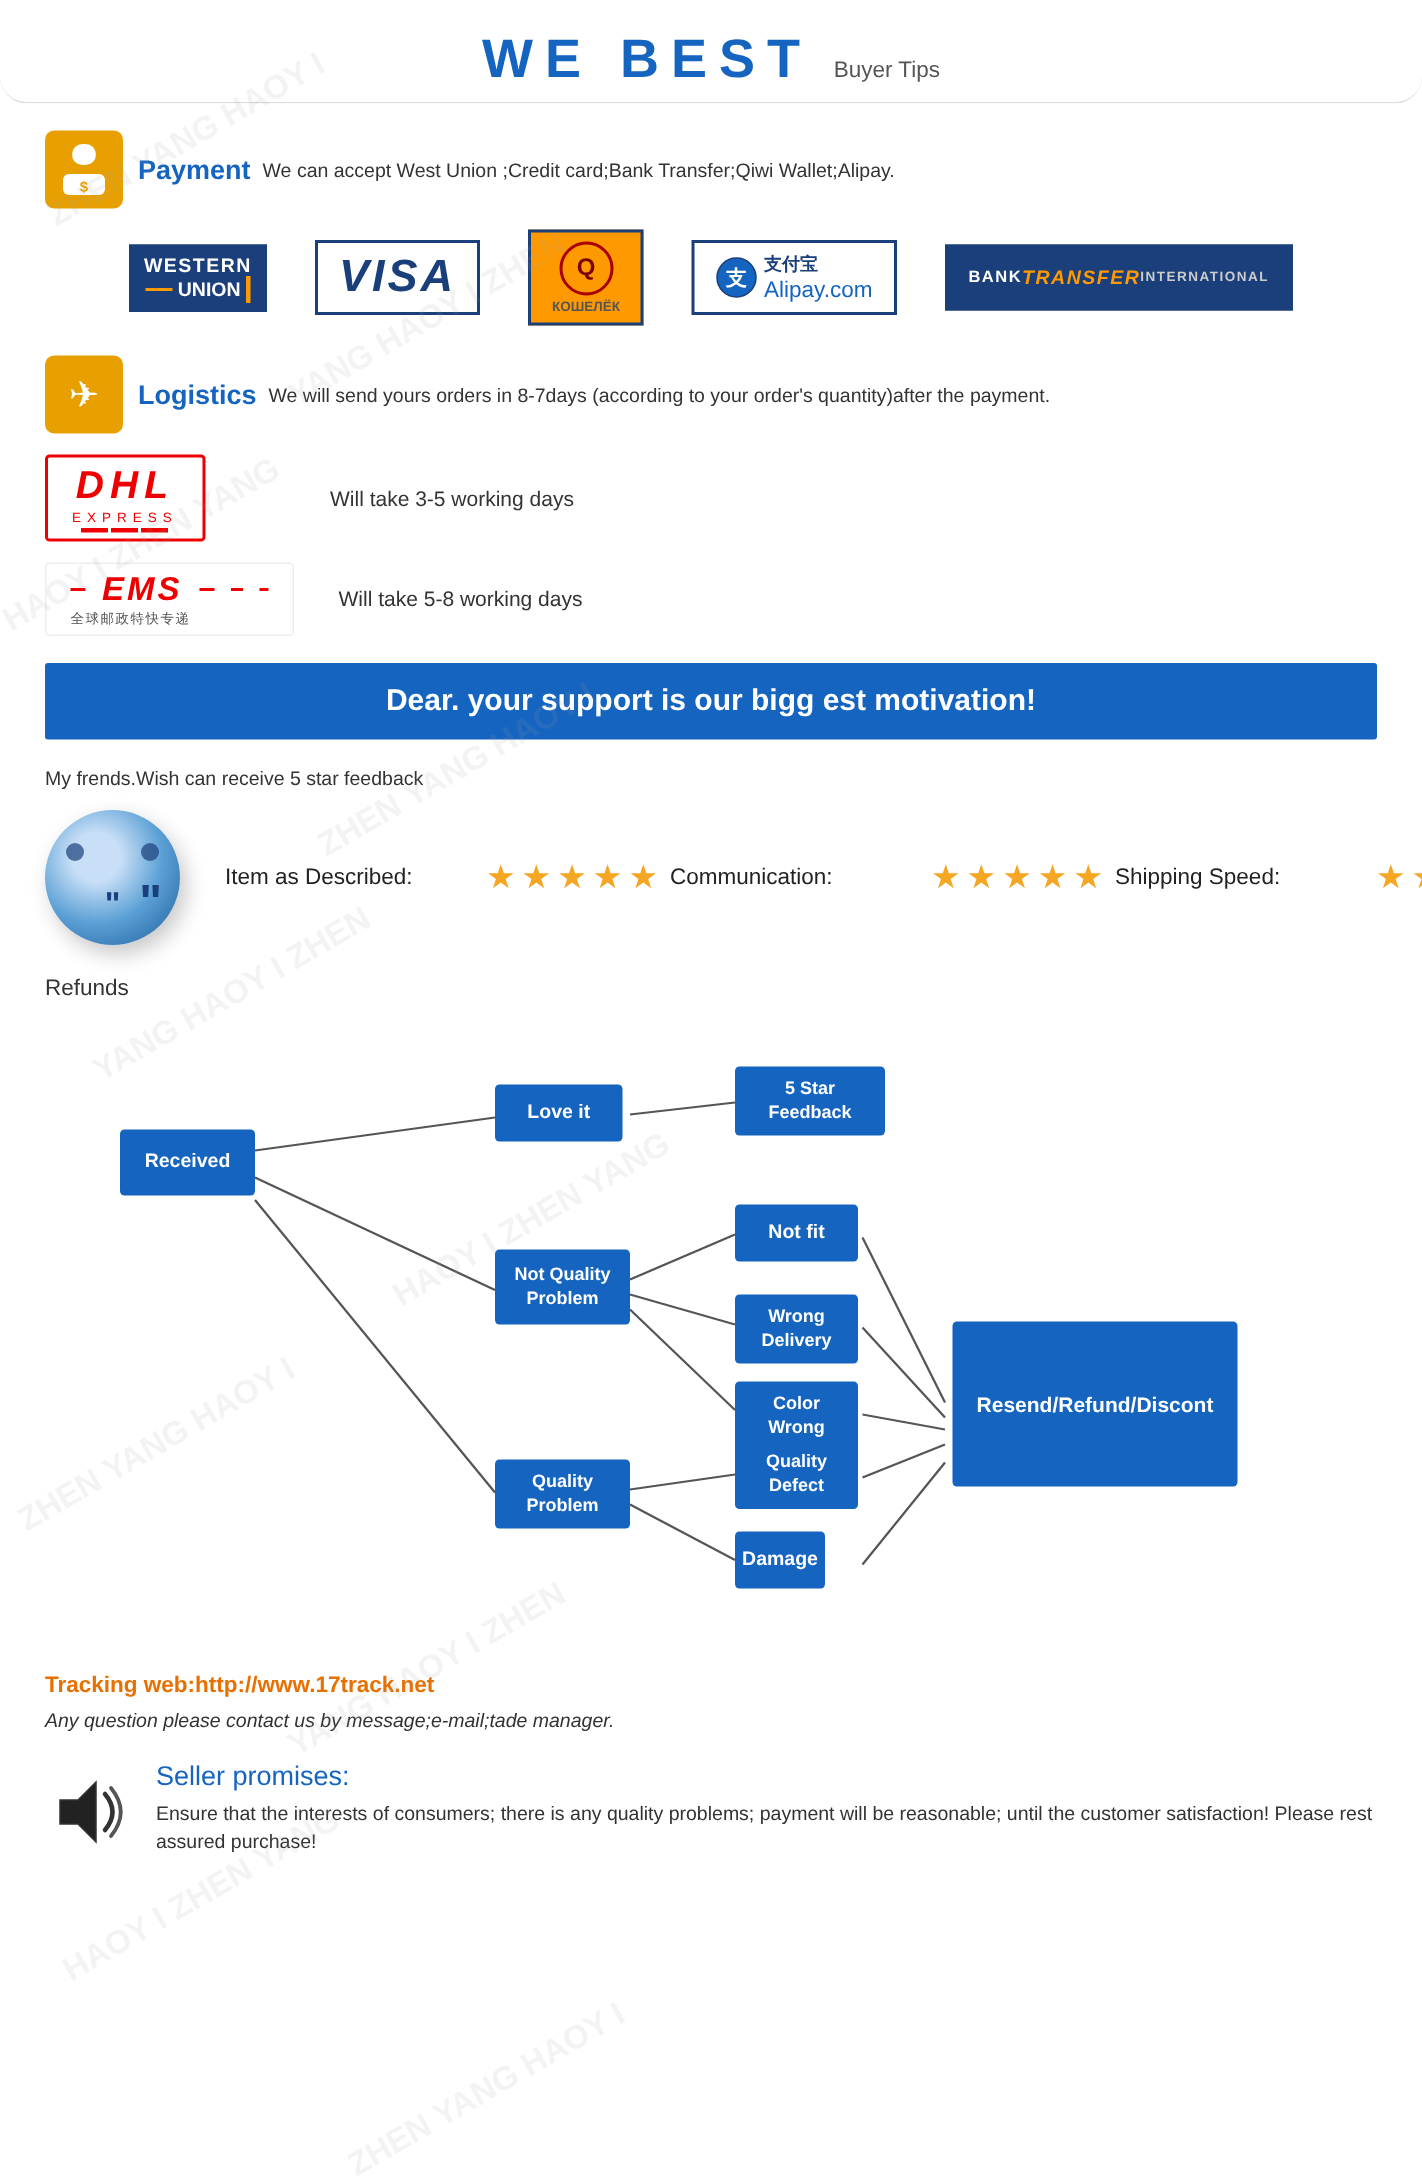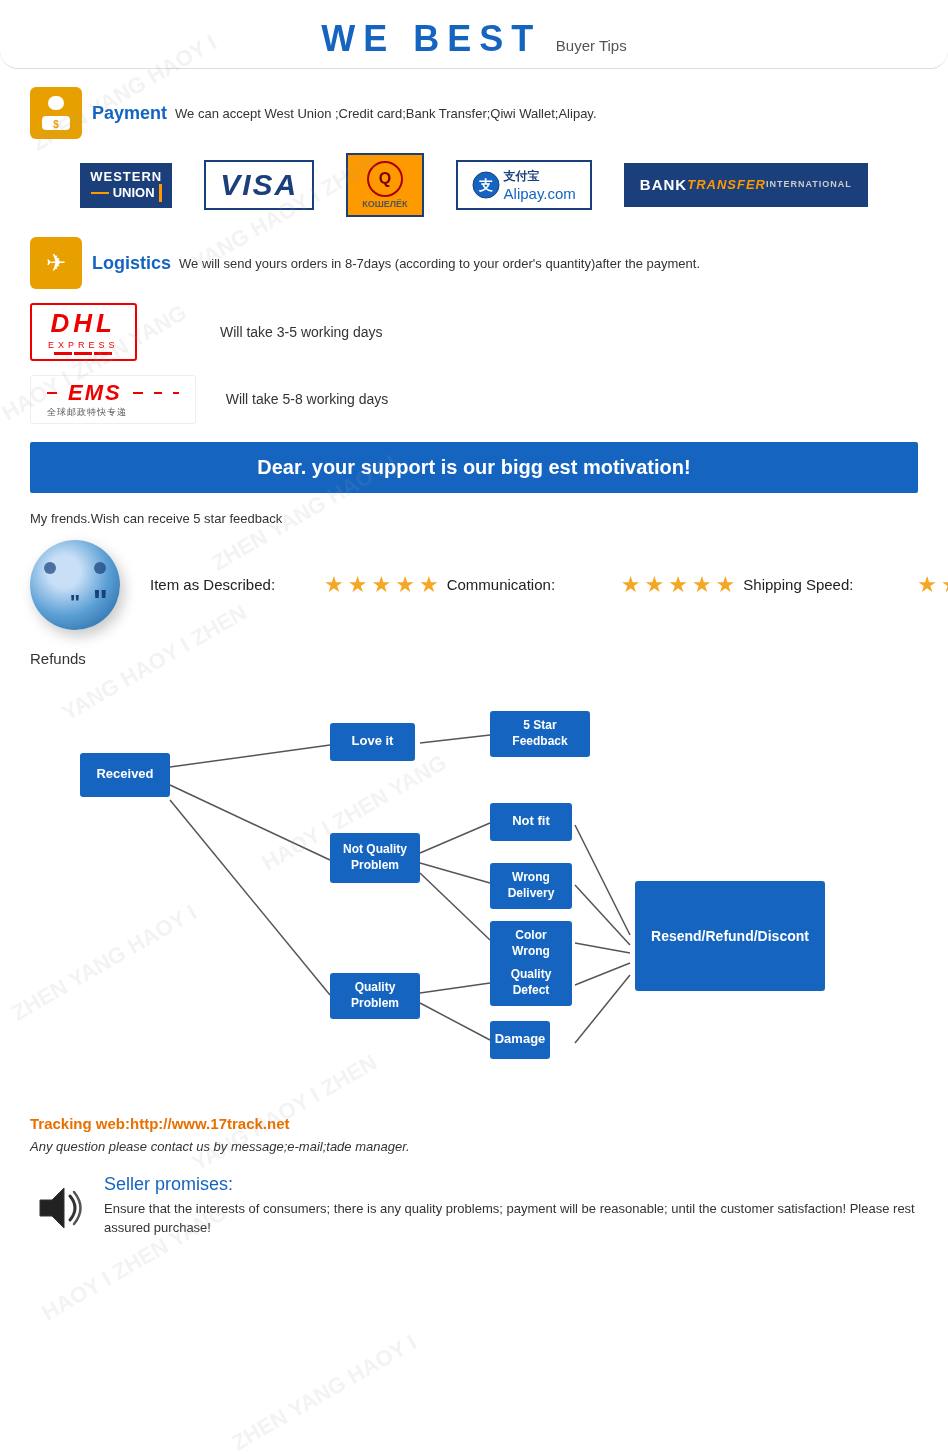--- a/index.html
+++ b/index.html
@@ -387,21 +387,21 @@
           <text x="14" y="19" text-anchor="middle" font-size="14" fill="#fff" font-weight="bold">支</text>
         </svg>
         <div>
           <div style="font-size:12px;color:#1a3f7a;font-weight:bold;">支付宝</div>
           <div style="font-size:15px;color:#1565C0;">Alipay.com</div>
         </div>
       </div>
     </div>
 
     <div class="logo-box logo-bank">
-      <div style="font-size:15px;font-weight:900;letter-spacing:1px;color:#fff;">BANK</div>
+      <div style="font-size:11px;font-weight:900;letter-spacing:1px;color:#fff;">BANK</div>
       <div style="font-size:13px;font-style:italic;font-weight:900;color:#f90;letter-spacing:1px;">TRANSFER</div>
       <div style="font-size:9px;color:#ccc;letter-spacing:1px;">INTERNATIONAL</div>
     </div>
   </div>
 </div>
 
 <div class="logistics-section">
   <div class="section-label-row">
     <div class="section-icon" style="background:#e8a000;">
 

